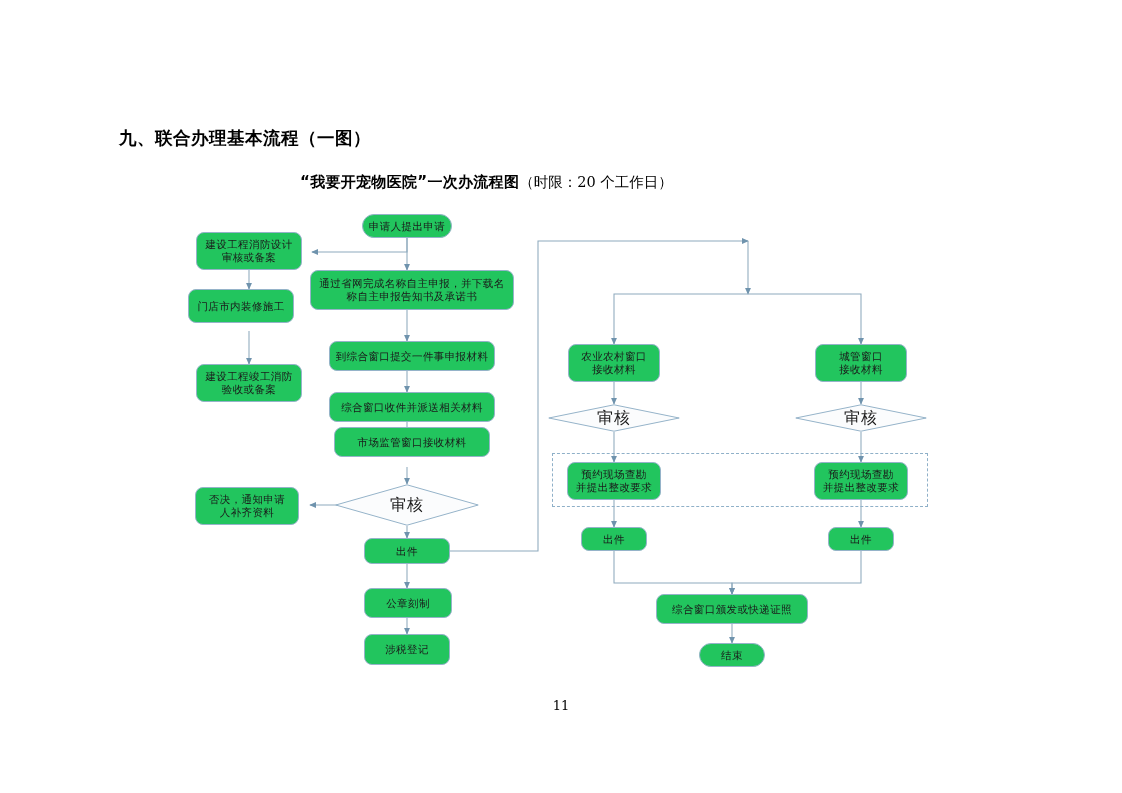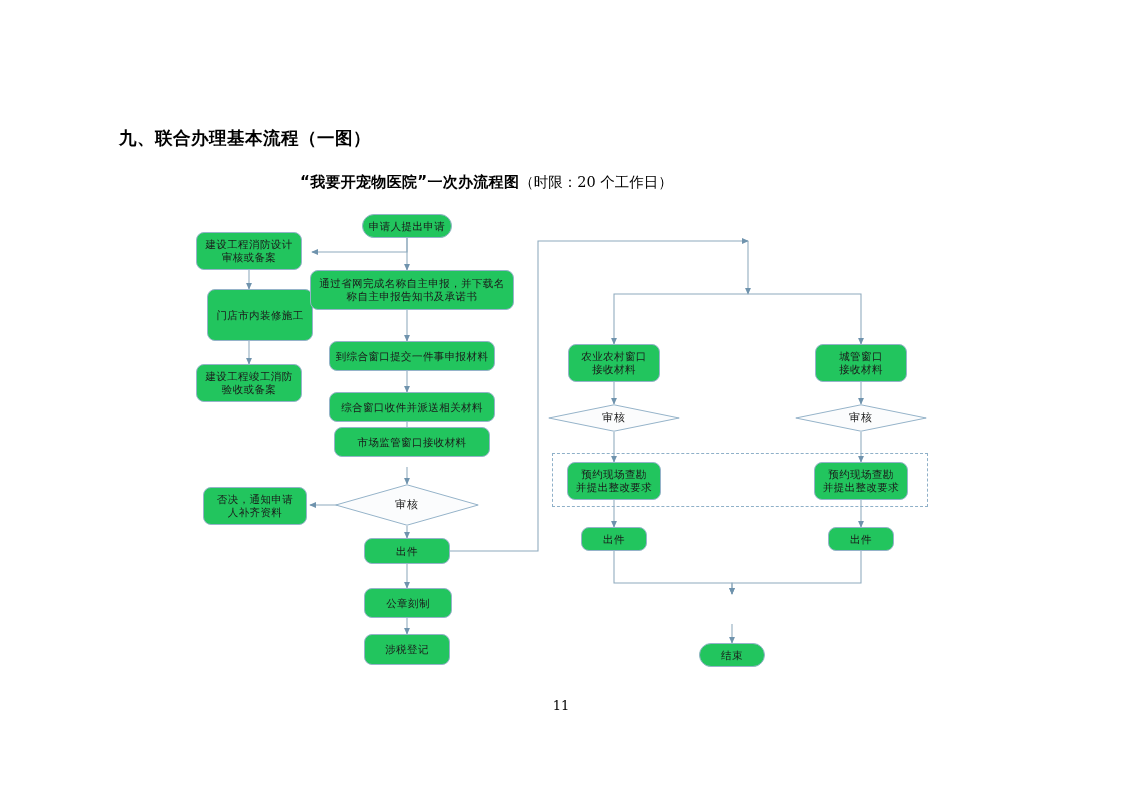--- a/index.html
+++ b/index.html
@@ -90,21 +90,21 @@
   .node.terminal {
     border-radius: 999px;
   }
   .node.diamond {
     border: none;
     background: transparent;
   }
   .node.diamond .dlabel {
     position: relative;
     z-index: 2;
-    font-size: 11px;
+    font-size: 16px;
     letter-spacing: 1px;
   }
   .node.diamond .dshape {
     position: absolute;
     inset: 0;
   }
   .dashed-group {
     position: absolute;
     box-sizing: border-box;
     border: 1px dashed #8fb0c8;
@@ -187,21 +187,21 @@
 
   <div class="node terminal nowrap" style="left:362px; top:214px; width:90px; height:24px;">
     <span>申请人提出申请</span>
   </div>
 
   <div class="node rect twoline" style="left:196px; top:232px; width:106px; height:38px;">
     <span>建设工程消防设计
 审核或备案</span>
   </div>
 
-  <div class="node rect nowrap" style="left:207px; top:289px; width:106px; height:52px;">
+  <div class="node rect nowrap" style="left:188px; top:289px; width:106px; height:34px;">
     <span>门店市内装修施工</span>
   </div>
 
   <div class="node rect twoline" style="left:196px; top:364px; width:106px; height:38px;">
     <span>建设工程竣工消防
 验收或备案</span>
   </div>
 
   <div class="node rect nowrap" style="left:329px; top:341px; width:166px; height:30px;">
     <span>到综合窗口提交一件事申报材料</span>
@@ -220,21 +220,21 @@
     <span>市场监管窗口接收材料</span>
   </div>
 
   <div class="node diamond" style="left:335px; top:484px; width:144px; height:42px;">
     <svg class="dshape" viewBox="0 0 144 42" preserveAspectRatio="none">
       <polygon points="72,0.8 143.2,21 72,41.2 0.8,21" fill="#fbfcfd" stroke="#95b3c9" stroke-width="1"></polygon>
     </svg>
     <span class="dlabel">审核</span>
   </div>
 
-  <div class="node rect twoline" style="left:203px; top:487px; width:104px; height:38px;">
+  <div class="node rect twoline" style="left:195px; top:487px; width:104px; height:38px;">
     <span>否决，通知申请
 人补齐资料</span>
   </div>
 
   <div class="node rect nowrap" style="left:364px; top:538px; width:86px; height:26px;">
     <span>出件</span>
   </div>
 
   <div class="node rect nowrap" style="left:364px; top:588px; width:88px; height:30px;">
     <span>公章刻制</span>
@@ -279,20 +279,23 @@
 
   <div class="node rect twoline" style="left:814px; top:462px; width:94px; height:38px;">
     <span>预约现场查勘
 并提出整改要求</span>
   </div>
 
   <div class="node rect nowrap" style="left:828px; top:527px; width:66px; height:24px;">
     <span>出件</span>
   </div>
 
+  <div class="node rect nowrap" style="left:656px; top:594px; width:152px; height:30px;">
+    <span>综合窗口颁发或快递证照</span>
+  </div>
 
   <div class="node terminal nowrap" style="left:699px; top:643px; width:66px; height:24px;">
     <span>结束</span>
   </div>
 
   <div class="page-number">11</div>
 
 </div>
 
 </body></html>

